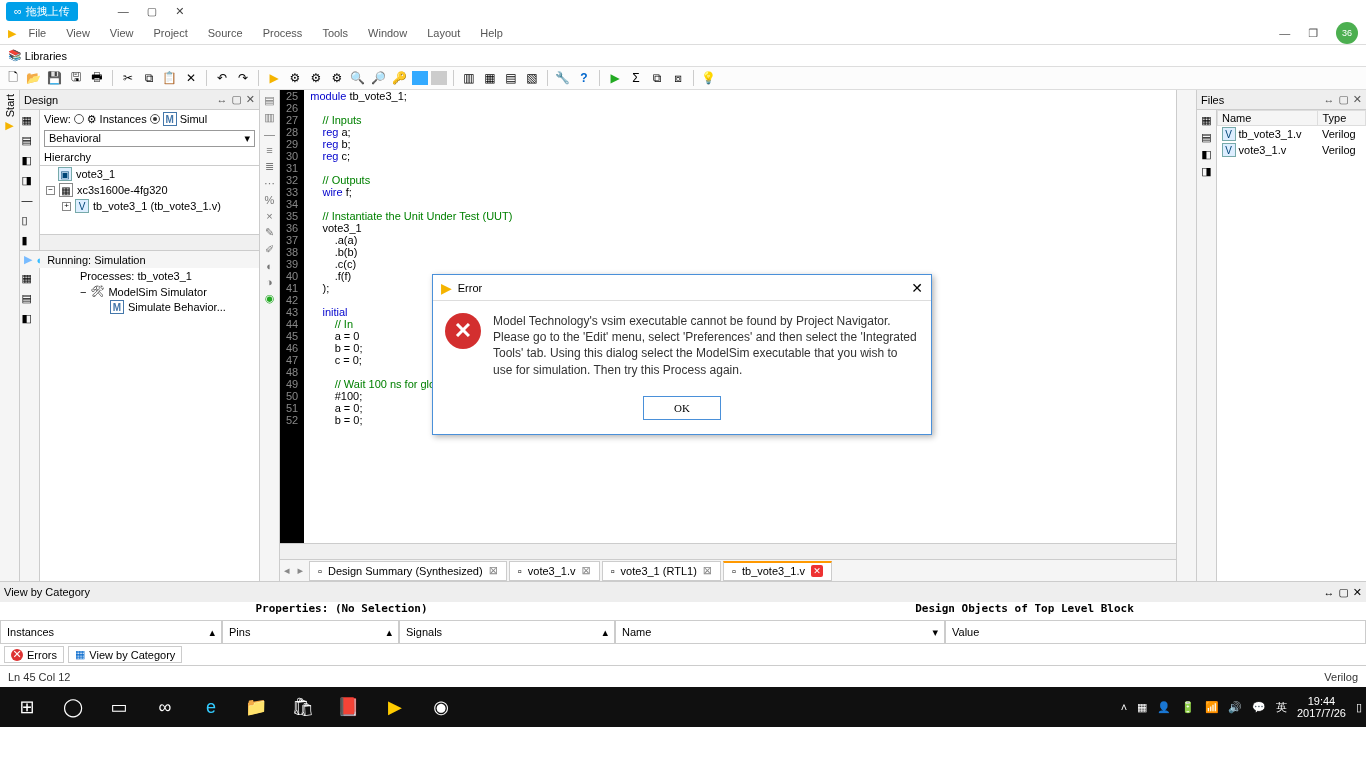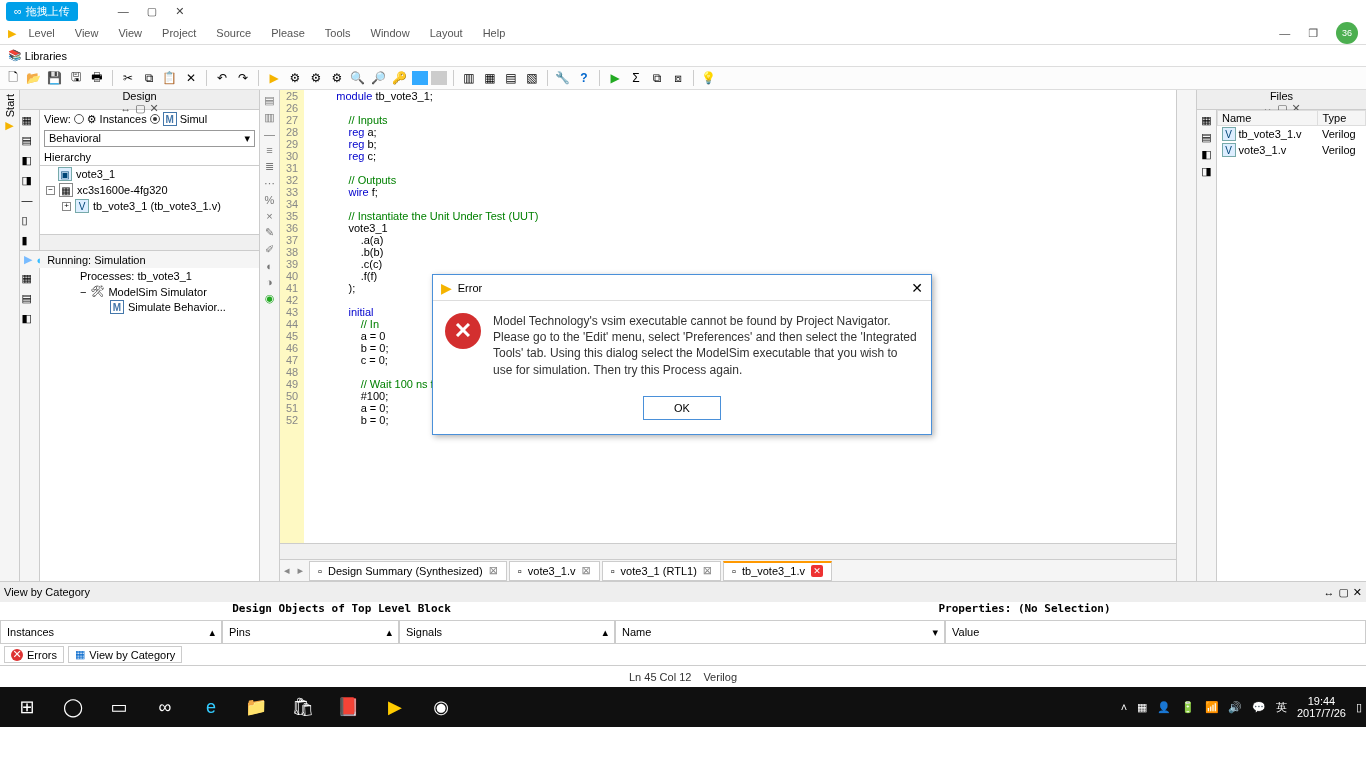--- a/index.html
+++ b/index.html
@@ -13,102 +13,102 @@
 .menubar .spacer{flex:1;}
 .menubar .circle{width:22px;height:22px;border-radius:50%;background:#4caf50;color:#fff;display:flex;align-items:center;justify-content:center;font-size:9px;}
 .bar { height: 22px; display: flex; align-items: center; padding: 0 8px; border-top:1px solid #ddd; }
 .toolbar { height: 24px; display: flex; align-items: center; padding: 0 4px; gap: 3px; border-top:1px solid #ddd; border-bottom:1px solid #ddd; background:#fcfcfc;}
 .toolbar .tbtn { width:18px; height:18px; display:inline-flex; align-items:center; justify-content:center; font-size:12px;}
 .toolbar .sep { width:1px; height:16px; background:#ccc; margin:0 3px;}
 .main { display: flex; height: 491px; }
 .leftstrip { width: 20px; background: #f5f5f5; border-right:1px solid #ccc; display:flex; flex-direction:column; align-items:center; padding-top:4px; gap:2px; font-size:9px;}
 .leftstrip .vtxt{writing-mode:vertical-rl; transform:rotate(180deg);}
 .designpane { width: 240px; display:flex; flex-direction:column; border-right:1px solid #ccc;}
-.panetitle{height:20px;background:#eee;border-bottom:1px solid #ccc;display:flex;align-items:center;padding:0 4px;justify-content:space-between;flex-direction:column;}
+.panetitle{height:20px;background:#eee;border-bottom:1px solid #ccc;display:flex;align-items:center;padding:0 4px;justify-content:space-between;}
 .panetitle .ctrls{display:flex;gap:4px;color:#555;}
 .viewrow{display:flex;align-items:center;padding:2px 4px;gap:3px;}
 .radiobox{width:10px;height:10px;border:1px solid #555;border-radius:50%;display:inline-block;}
 .radiobox.sel::after{content:"";display:block;width:4px;height:4px;background:#333;border-radius:50%;margin:2px;}
 .combo{border:1px solid #999;background:#fff;padding:1px 4px;flex:1;display:flex;justify-content:space-between;}
 .treebox{flex:1;overflow:auto;border-top:1px solid #ccc;}
 .treebox .row{display:flex;align-items:center;padding:1px 2px;gap:4px;white-space:nowrap;}
 .treebox .sq{width:9px;height:9px;border:1px solid #888;display:inline-flex;align-items:center;justify-content:center;font-size:8px;line-height:1;}
 .ic{width:14px;height:14px;display:inline-flex;align-items:center;justify-content:center;font-size:10px;}
 .ic.v{background:#ddeeff;border:1px solid #7aa;color:#047;}
 .ic.chip{background:#fff;border:1px solid #888;}
 .ic.m{background:#fff;border:1px solid #47a;color:#47a;font-weight:bold;}
 .proc{border-top:1px solid #ccc;}
 .proc .hdr{display:flex;align-items:center;gap:4px;padding:2px 4px;background:#f5f5f5;}
 .leftcol{width:20px;background:#f5f5f5;border-right:1px solid #ccc;display:flex;flex-direction:column;align-items:center;gap:4px;padding-top:4px;}
 .leftcol .icn{width:16px;height:16px;}
 .editorwrap{display:flex;flex:1;min-width:0;}
 .gutcol{width:20px;background:#f5f5f5;border-right:1px solid #ccc;}
 .editor{flex:1;display:flex;flex-direction:column;min-width:0;}
 .code{flex:1;display:flex;font-family:Consolas,monospace;font-size:12px;overflow:auto;background:#fff;}
-.lnos{background:#fef9c3;color:#888;text-align:center;padding:0 6px;user-select:none;}
-.src{padding:0 6px;white-space:pre;margin-left:26px;}
+.lnos{background:#000000;color:#888;text-align:center;padding:0 6px;user-select:none;}
+.src{padding:0 6px;white-space:pre;}
 .kw{color:#0000cc;}
 .cm{color:#008000;}
 .rightstrip{width:20px;background:#f5f5f5;border-left:1px solid #ccc;}
 .filespane{width:170px;border-left:1px solid #ccc;display:flex;flex-direction:column;}
 .filespane table{width:100%;border-collapse:collapse;}
 .filespane th{background:#f5f5f5;border:1px solid #ddd;text-align:left;padding:1px 4px;font-weight:normal;}
 .filespane td{padding:1px 4px;white-space:nowrap;}
 .tabs{height:22px;display:flex;align-items:center;background:#f5f5f5;border-top:1px solid #ccc;gap:0;overflow:hidden;}
 .tab{display:flex;align-items:center;gap:6px;padding:2px 8px;border:1px solid #ccc;background:#fff;margin-left:2px;height:20px;}
 .tab.active{background:#fff;border-top:2px solid #f90;}
 .tab .x{color:#888;}
 .tab .xr{background:#e33;color:#fff;width:12px;height:12px;display:inline-flex;align-items:center;justify-content:center;border-radius:2px;font-size:9px;}
 .viewcat{border-top:1px solid #ccc;}
 .vc-bar{height:20px;display:flex;align-items:center;justify-content:space-between;padding:0 4px;background:#eee;}
 .vc-labels{display:flex;height:18px;}
 .vc-labels .half{flex:1;text-align:center;font-family:Consolas,monospace;font-weight:bold;}
 .vc-cols{display:flex;height:24px;}
 .vc-cols .col{border:1px solid #ccc;padding:2px 6px;display:flex;justify-content:space-between;align-items:center;}
 .vc-bottabs{display:flex;gap:4px;padding:2px 4px;}
 .bt{border:1px solid #ccc;padding:1px 6px;display:flex;align-items:center;gap:4px;background:#fff;}
-.statusbar{height:22px;border-top:1px solid #ccc;display:flex;align-items:center;justify-content:center;padding:0 8px;gap:12px;color:#333;}
+.statusbar{height:22px;border-top:1px solid #ccc;display:flex;align-items:center;justify-content:space-between;padding:0 8px;gap:12px;color:#333;}
 .taskbar{height:40px;background:#101010;display:flex;align-items:center;padding:0 4px;}
 .taskbar .tb{width:46px;height:40px;display:flex;align-items:center;justify-content:center;color:#fff;font-size:18px;}
 .taskbar .right{margin-left:auto;display:flex;align-items:center;gap:10px;color:#fff;font-size:11px;}
 .dialog{position:absolute;left:432px;top:274px;width:500px;background:#fff;border:1px solid #4a90d9;box-shadow:2px 2px 6px rgba(0,0,0,.3);}
 .dialog .dt{height:26px;background:#fff;display:flex;align-items:center;padding:0 8px;gap:6px;border-bottom:1px solid #ddd;}
 .dialog .dt .ar{color:#f5b400;font-size:14px;}
 .dialog .dt .cx{margin-left:auto;font-size:14px;}
 .dialog .body{display:flex;padding:12px;gap:12px;}
 .dialog .erricon{width:36px;height:36px;border-radius:50%;background:#d32f2f;color:#fff;display:flex;align-items:center;justify-content:center;font-size:22px;font-weight:bold;flex-shrink:0;}
 .dialog .msg{font-size:12px;color:#333;line-height:1.35;}
 .dialog .btns{display:flex;justify-content:center;padding:6px 0 14px;}
-.dialog button{width:78px;height:24px;border:1px solid #4a90d9;background:#fff;}
+.dialog button{width:78px;height:24px;border:1px solid #4a90d9;background:#fff;font-family:Liberation Serif, serif;}
 .green{color:#2a2;}
 .yellowbulb{color:#fc0;}
 .scrollh{height:16px;background:#f0f0f0;border-top:1px solid #ccc;}
 .filespane .lefticons{width:20px;background:#f5f5f5;border-right:1px solid #ccc;}
 </style>
 </head>
 <body>
 
 <div class="titlebar">
   <span class="upload">∞ <span>拖拽上传</span></span>
   <span style="width:40px"></span>
   <span class="winbtns">
     <span>—</span>
     <span>▢</span>
     <span>✕</span>
   </span>
 </div>
 
 <div class="menubar">
   <span style="color:#f5b400">▶</span>
-  <span class="item">Level</span>
+  <span class="item">File</span>
   <span class="item">View</span>
   <span class="item">View</span>
   <span class="item">Project</span>
   <span class="item">Source</span>
-  <span class="item">Please</span>
+  <span class="item">Process</span>
   <span class="item">Tools</span>
   <span class="item">Window</span>
   <span class="item">Layout</span>
   <span class="item">Help</span>
   <span class="spacer"></span>
   <span>—</span>
   <span style="width:10px"></span>
   <span>❐</span>
   <span style="width:10px"></span>
   <span class="circle">36</span>
@@ -343,22 +343,22 @@
 <div class="viewcat">
   <div class="vc-bar">
       <span>View by Category</span>
       <span class="ctrls" style="display:flex;gap:4px;">
         <span>↔</span>
         <span>▢</span>
         <span>✕</span>
       </span>
     </div>
   <div class="vc-labels">
+    <div class="half">Properties: (No Selection)</div>
     <div class="half">Design Objects of Top Level Block</div>
-    <div class="half">Properties: (No Selection)</div>
   </div>
   <div class="vc-cols">
     <div class="col" style="width:222px">
         <span>Instances</span>
         <span>▴</span>
       </div>
     <div class="col" style="width:177px">
         <span>Pins</span>
         <span>▴</span>
       </div>

